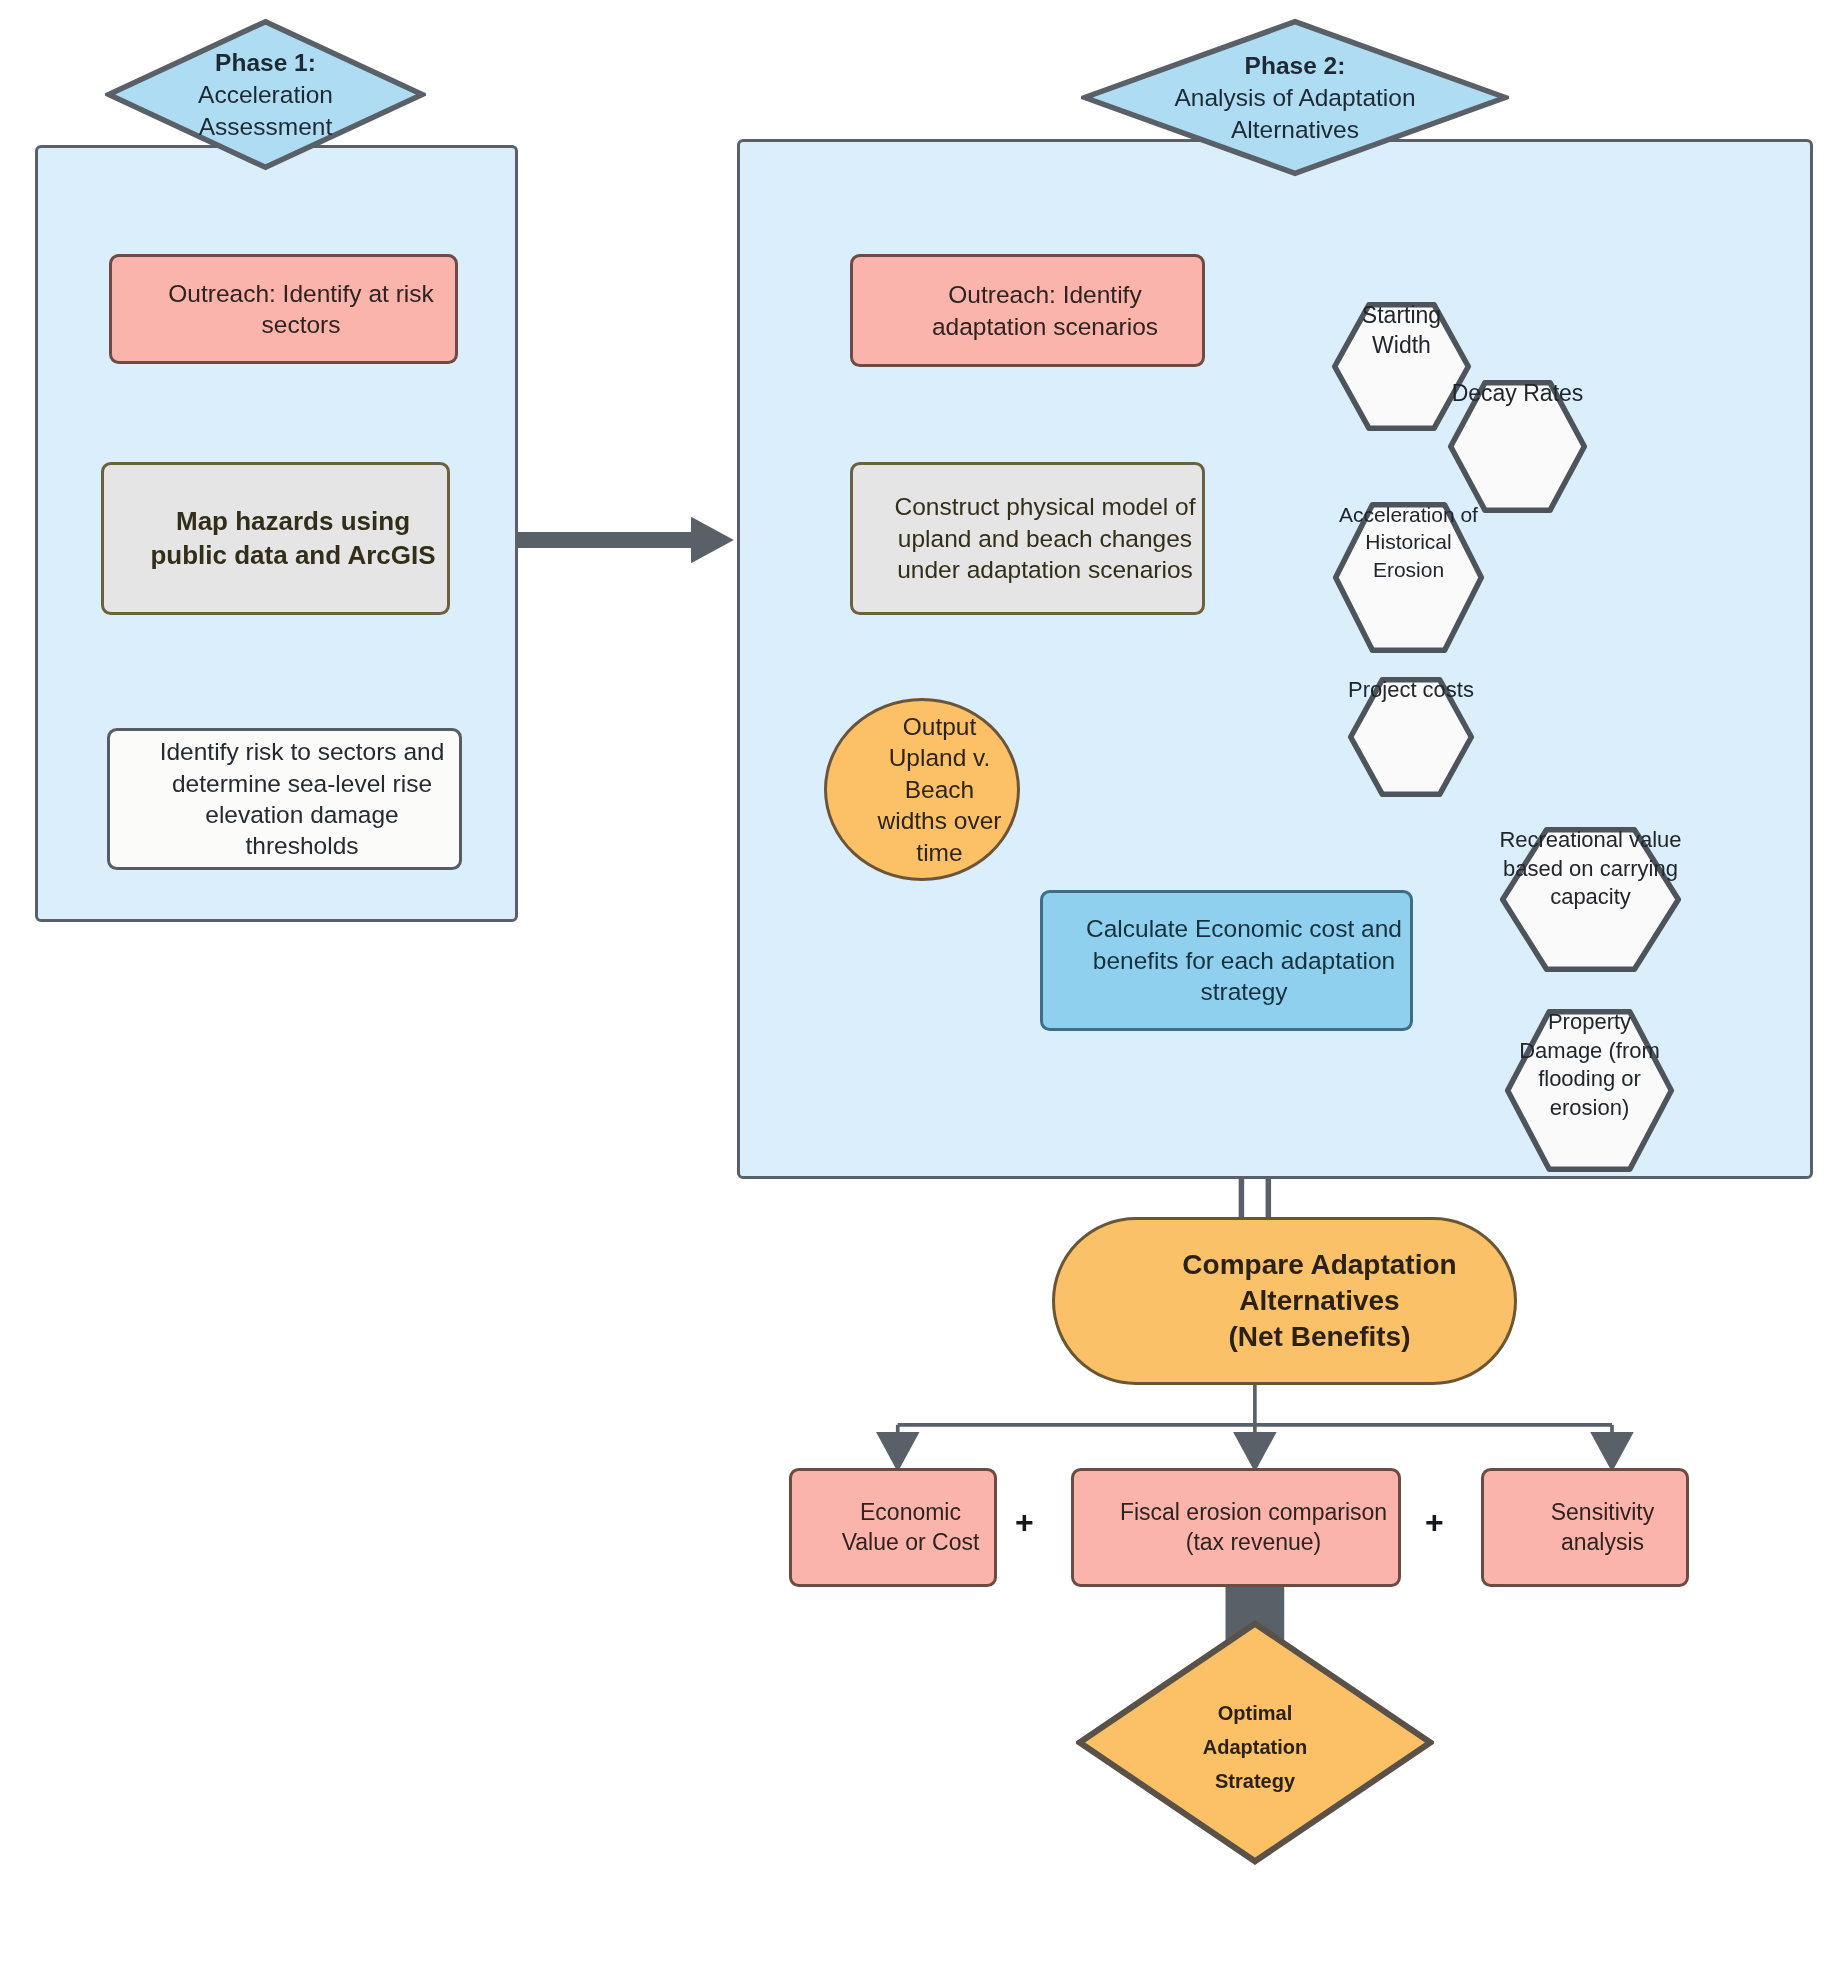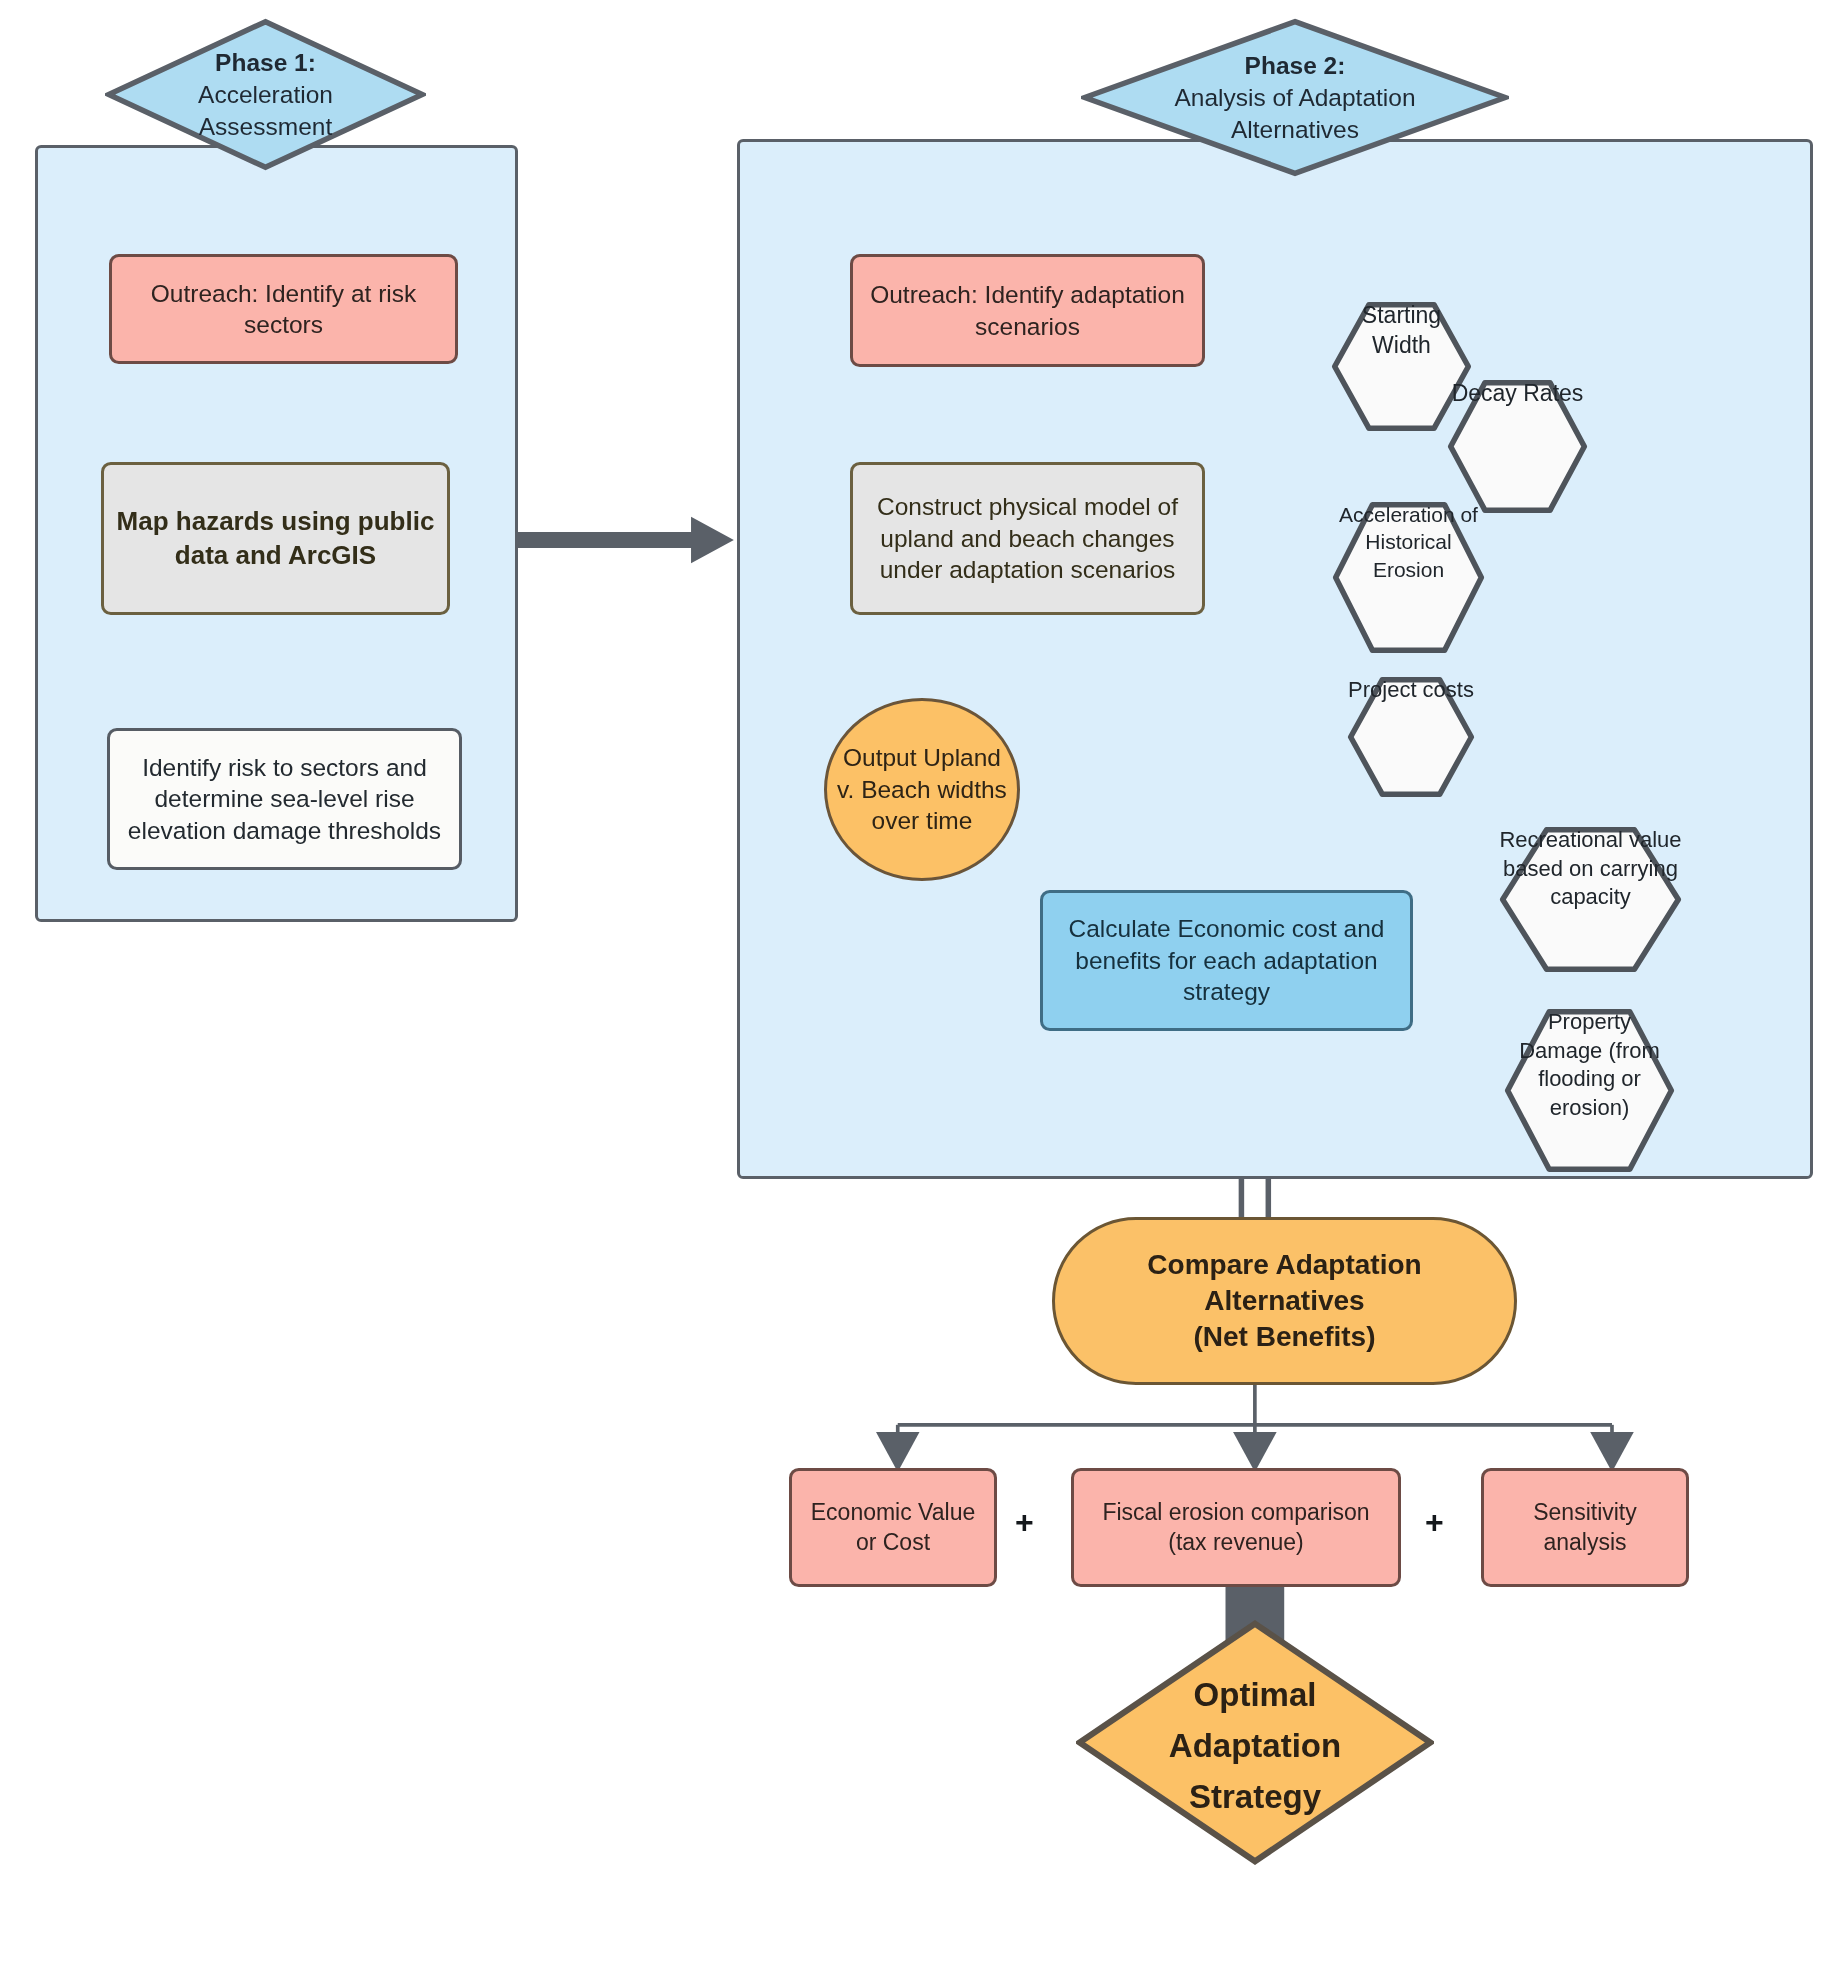--- a/index.html
+++ b/index.html
@@ -3,21 +3,21 @@
 <meta charset="utf-8">
 <style>
   html,body{margin:0;padding:0;background:#ffffff;}
   body{width:1845px;height:1985px;position:relative;overflow:hidden;
        font-family:"Liberation Sans","DejaVu Sans",sans-serif;color:#1f2933;}
   #stage{position:absolute;left:0;top:0;width:1845px;height:1985px;}
   svg#wires{position:absolute;left:0;top:0;width:1845px;height:1985px;pointer-events:none;}
 
   .node{position:absolute;box-sizing:border-box;display:flex;align-items:center;
         justify-content:center;text-align:center;line-height:1.28;}
-  .node span{display:block;padding:0 6.1px;}
+  .node span{display:block;padding:0 6.1px;margin-left:35px;}
 
   
   .phase-box{background:#dbeefb;border:3.7px solid #5a6068;border-radius:6.1px;}
 
   
   .rrect{border:3.7px solid #5a5247;border-radius:9.8px;}
   .pink{background:#fbb4ab;border-color:#6d4b45;color:#2e2320;}
   .yellow{background:#e5e5e5;border-color:#6b6040;color:#332e19;}
   .white{background:#fbfbf9;border-color:#565c64;color:#232a30;}
   .blue{background:#8fd0ef;border-color:#3f6d85;color:#16303d;}
@@ -36,21 +36,21 @@
      display:flex;justify-content:center;text-align:center;
      line-height:1.3;color:#20262c;}
 
   
   .ellipse{background:#fcc166;border:3.7px solid #6a553a;border-radius:50%;color:#2e2416;}
   .stadium{background:#fbc168;border:3.7px solid #6b5634;border-radius:122px;color:#2b2115;
            font-weight:bold;}
 
   .plus{position:absolute;font-weight:bold;color:#14181c;line-height:1;}
   .f34{font-size:21px;} .f36{font-size:22px;} .f38{font-size:23px;}
-  .f40{font-size:24.5px;} .f42{font-size:26px;} .f44{font-size:33px;margin-top:8px;}
+  .f40{font-size:24.5px;} .f42{font-size:26px;} .f44{font-size:20px;margin-top:8px;}
   .f46{font-size:28px;} .f52{font-size:32px;}
   .bold{font-weight:bold;}
 </style>
 </head>
 <body>
 
 <div id="stage">
 
   <svg id="wires" viewBox="0 0 3017 3246">
     <defs>

